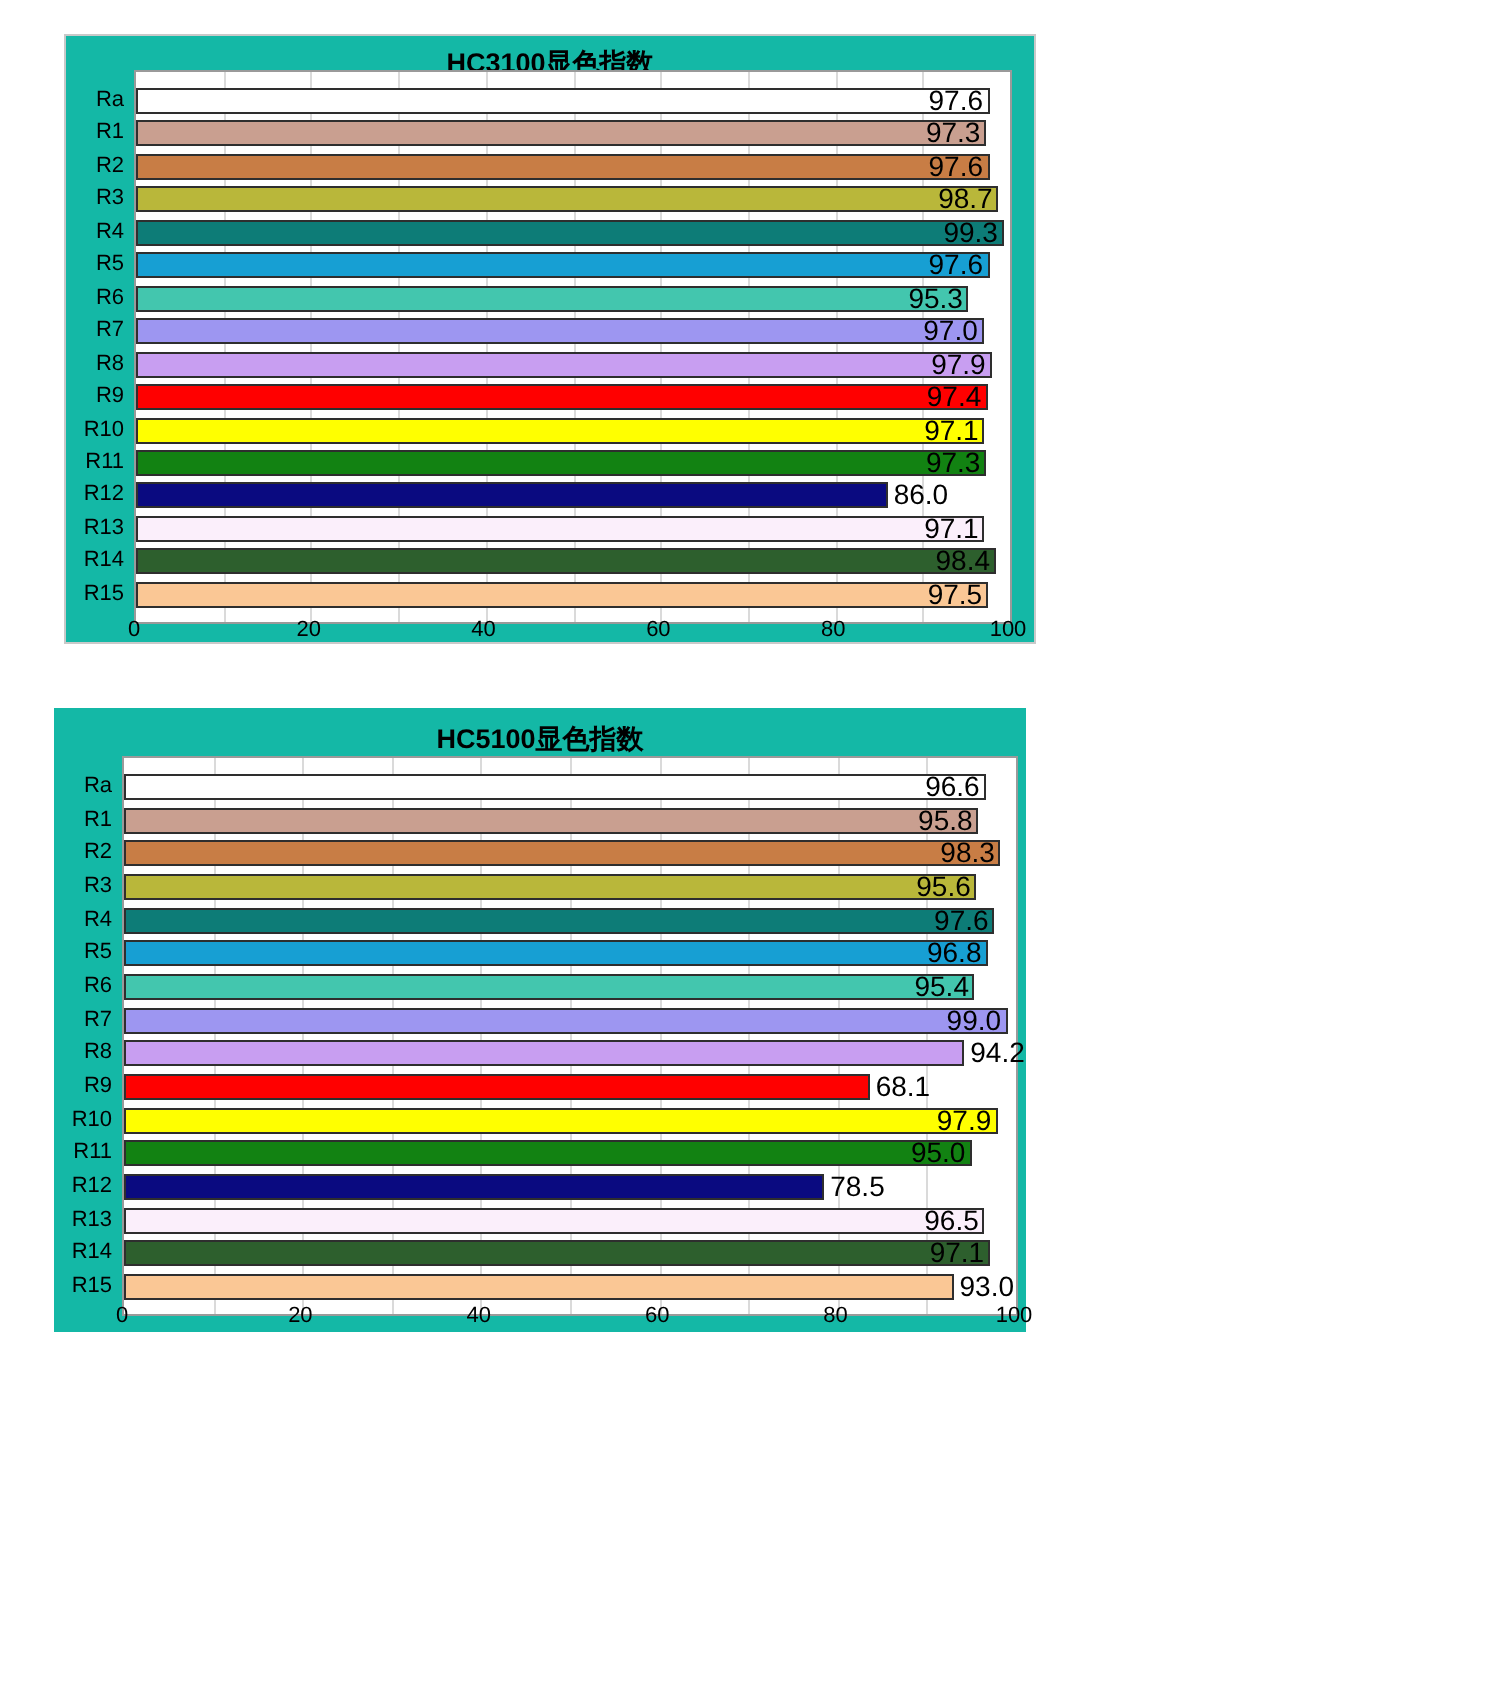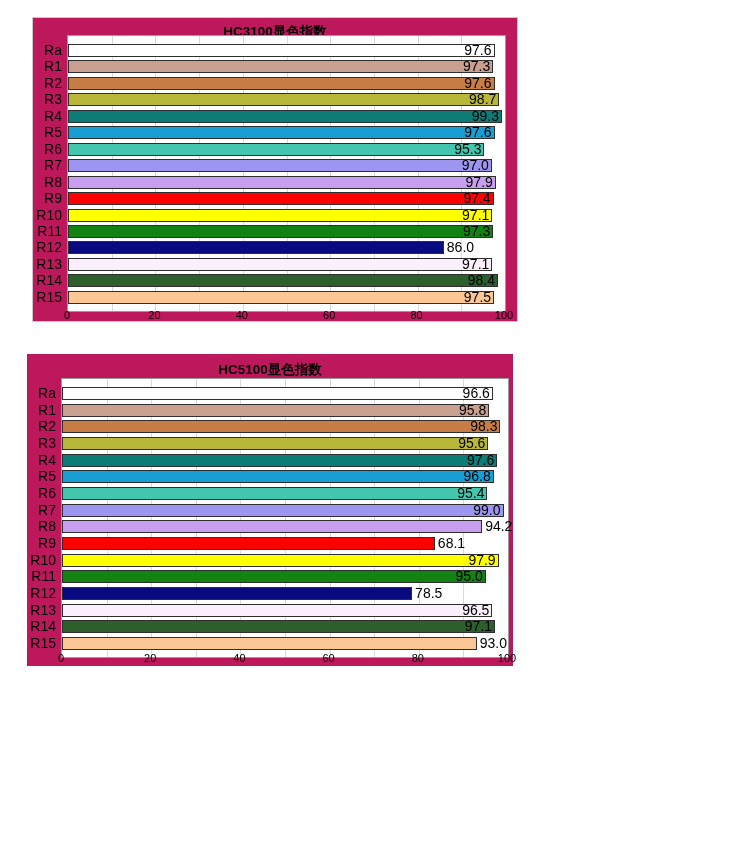--- a/index.html
+++ b/index.html
@@ -7,34 +7,34 @@
   .page{width:752px;height:848px;background:#fff;}
 
   
   .hd{padding:14px 22px 0 25px;}
   .hd h1{margin:0 0 2px 0;font-size:41px;line-height:1.05;font-weight:bold;color:#151515;letter-spacing:1px;}
   .hd h2{margin:0 0 7px 0;font-size:24px;line-height:1.0;font-weight:bold;color:#1a1a1a;letter-spacing:-0.5px;}
   .rule{height:0;border-top:2px solid #1c1c1c;margin:0 0 9px 0;}
   .desc{margin:0;font-size:15px;font-weight:bold;line-height:21px;color:#141414;}
 
   
-  .chart-card{position:relative;background:#be185d;}
+  .chart-card{position:relative;background:#14b8a6;}
   .card1{margin:17px 0 0 32px;width:486px;height:305px;border:1px solid #c9c9c9;box-sizing:border-box;}
   .card2{margin:32px 0 0 27px;width:486px;height:312px;}
   .chart-title{position:absolute;left:0;right:0;text-align:center;font-size:13.5px;font-weight:bold;color:#000;}
   .card1 .chart-title{top:5px;}
   .card2 .chart-title{top:7px;}
 
   .plot{position:absolute;border:1px solid #9a9a9a;background:#fff;display:flex;flex-direction:column;justify-content:space-between;padding:8px 0 7px 0;box-sizing:content-box;}
   .card1 .plot{left:34px;top:17px;width:437px;height:260px;}
   .card2 .plot{left:34px;top:24px;width:446px;height:263px;}
 
   .gridline{position:absolute;top:0;bottom:0;width:1px;background:#dadada;z-index:0;}
   .row{position:relative;height:13px;z-index:1;}
-  .cat{position:absolute;right:100%;margin-right:6px;font-size:14px;line-height:13px;color:#000;white-space:nowrap;}
+  .cat{position:absolute;right:100%;margin-right:6px;font-size:11px;line-height:13px;color:#000;white-space:nowrap;}
   .bar{position:absolute;left:0;top:0;height:13px;border:1px solid #2e2e2e;box-sizing:border-box;}
   .val{position:absolute;top:0;font-size:14px;line-height:13px;color:#000;white-space:nowrap;}
   .val.inside{margin-right:3px;}
   .val.outside{margin-left:3px;}
 
   .xaxis{position:absolute;height:14px;font-size:11px;color:#000;}
   .card1 .xaxis{left:34px;top:290px;width:437px;}
   .card2 .xaxis{left:34px;top:297px;width:446px;}
   .tick{position:absolute;transform:translateX(-50%);line-height:14px;}
 </style>

